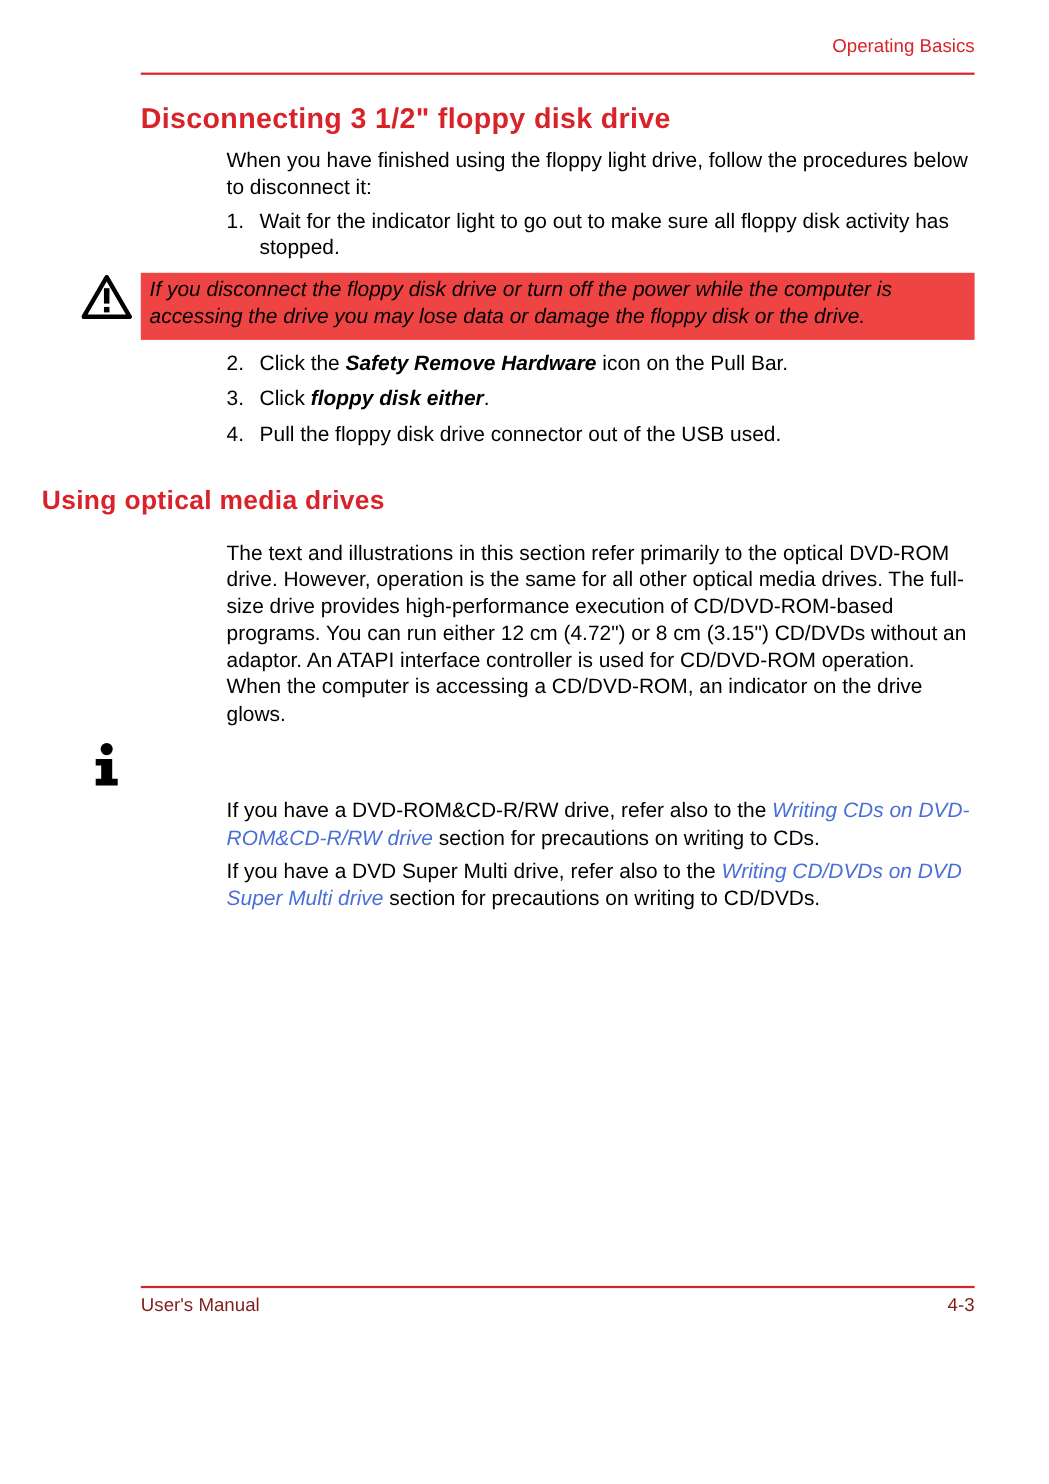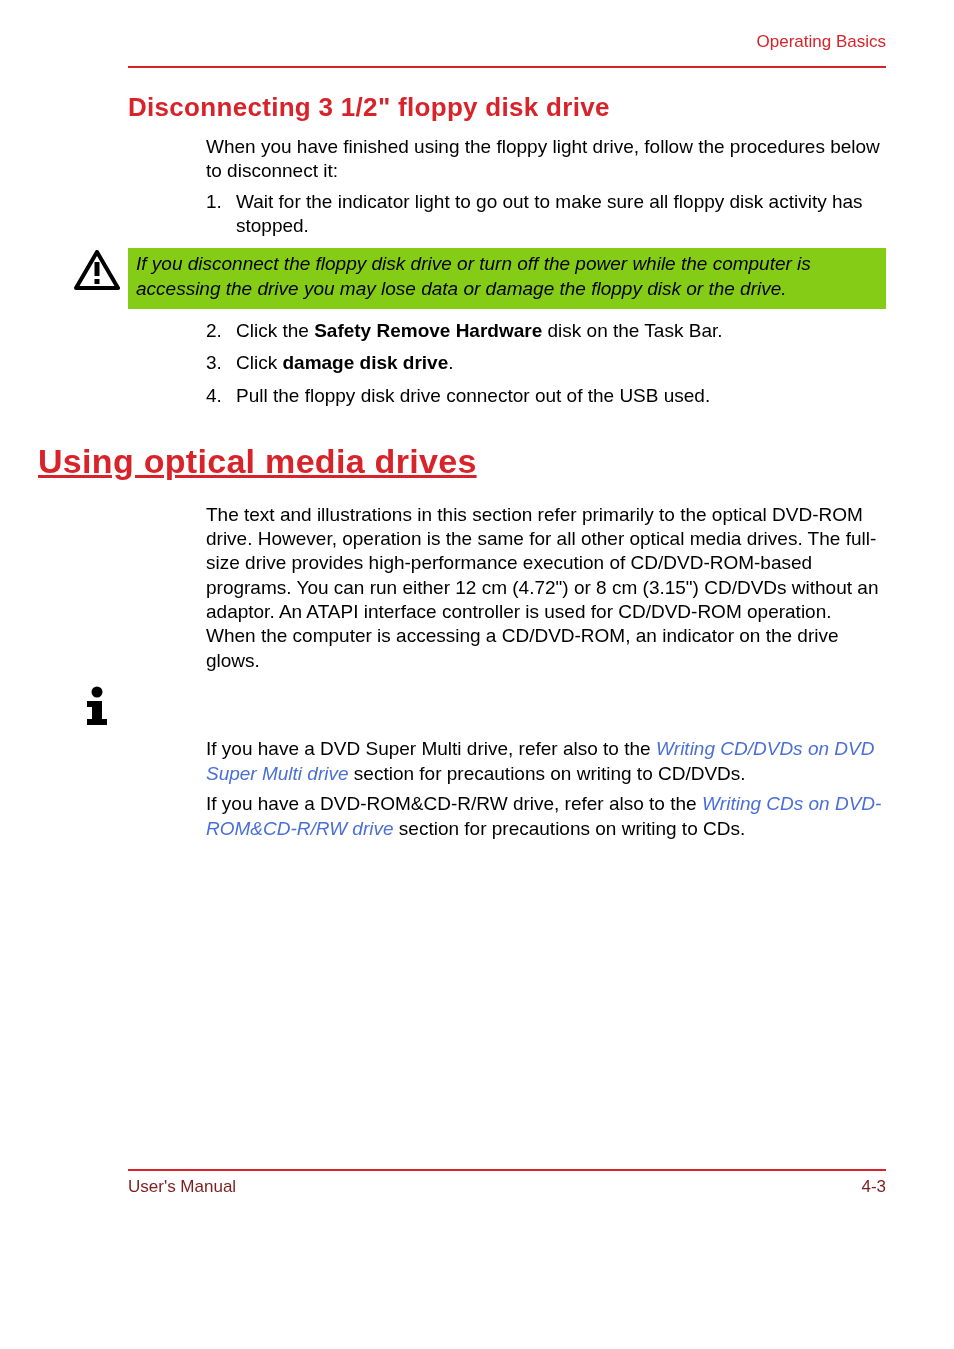--- a/index.html
+++ b/index.html
@@ -3,38 +3,38 @@
   <meta charset="utf-8">
   <style>
     * { margin: 0; padding: 0; box-sizing: border-box; }
     html, body { width: 954px; height: 1349px; background: #fff; font-family: Arial, Helvetica, sans-serif; }
     .page { width: 954px; height: 1237px; position: relative; padding: 0; }
     .header { padding: 32px 68px 8px 0; text-align: right; }
     .header-text { color: #d8232a; font-size: 17px; }
     .header-rule { height: 2px; background: #d8232a; margin: 6px 68px 0 128px; }
     .content { padding: 24px 68px 0 128px; }
     .h2 { color: #d8232a; font-weight: 900; font-size: 26px; margin-bottom: 12px; letter-spacing: 0.3px; }
-    .h1 { color: #d8232a; font-weight: 900; font-size: 34px; margin: 34px 0 22px -90px; letter-spacing: 0.3px; text-decoration: underline; }
+    .h1 { color: #d8232a; font-weight: 900; font-size: 24px; margin: 34px 0 22px -90px; letter-spacing: 0.3px; }
     .body-text { font-size: 19px; line-height: 1.28; margin: 0 0 6px 78px; color: #000; }
     .ol-num { margin: 6px 0 0 78px; }
     .ol-num .item { display: flex; font-size: 19px; line-height: 1.28; margin-bottom: 8px; }
     .ol-num .num { width: 30px; flex-shrink: 0; }
     .ol-num .txt { flex: 1; }
     .callout { display: flex; align-items: flex-start; margin: 10px 0 10px -62px; }
     .callout .icon-wrap { width: 62px; flex-shrink: 0; display: flex; justify-content: center; padding-top: 2px; }
     .callout .box { flex: 1; padding: 4px 10px 8px 8px; font-style: italic; font-size: 19px; line-height: 1.28; }
-    .callout.warn .box { background: #84cc16; }
+    .callout.warn .box { background: #ef4444; }
     .callout.info .box-plain { flex: 1; font-style: italic; font-size: 19px; line-height: 1.28; padding-top: 2px; }
     .post-info { margin-left: 78px; font-size: 19px; line-height: 1.3; }
     .post-info p { margin-bottom: 6px; }
     .link { color: #4a6fd6; font-style: italic; }
     .footer { position: absolute; bottom: 40px; left: 128px; right: 68px; }
     .footer-rule { height: 2px; background: #d8232a; margin-bottom: 6px; }
     .footer-row { display: flex; justify-content: space-between; color: #7f1d1d; font-size: 17px; }
-    .bold { font-weight: bold; }
+    .bold { font-weight: bold; font-style: italic; }
     svg { display: block; }
   </style>
 </head>
 <body>
 
 <div class="page">
 
   <div class="header">
     <span class="header-text">Operating Basics</span>
   </div>
@@ -59,25 +59,25 @@
           <rect x="20.5" y="12" width="5" height="14" fill="#000"></rect>
           <rect x="20.5" y="29" width="5" height="5" fill="#000"></rect>
         </svg>
       </div>
       <div class="box">If you disconnect the floppy disk drive or turn off the power while the computer is accessing the drive you may lose data or damage the floppy disk or the drive.</div>
     </div>
 
     <div class="ol-num">
       <div class="item">
         <span class="num">2.</span>
-        <span class="txt"><span>Click the </span><span class="bold">Safety Remove Hardware</span><span> disk on the Task Bar.</span></span>
+        <span class="txt"><span>Click the </span><span class="bold">Safety Remove Hardware</span><span> icon on the Pull Bar.</span></span>
       </div>
       <div class="item">
         <span class="num">3.</span>
-        <span class="txt"><span>Click </span><span class="bold">damage disk drive</span><span>.</span></span>
+        <span class="txt"><span>Click </span><span class="bold">floppy disk either</span><span>.</span></span>
       </div>
       <div class="item">
         <span class="num">4.</span>
         <span class="txt">Pull the floppy disk drive connector out of the USB used.</span>
       </div>
     </div>
 
     <div class="h1">Using optical media drives</div>
     <p class="body-text">The text and illustrations in this section refer primarily to the optical DVD-ROM drive. However, operation is the same for all other optical media drives. The full-size drive provides high-performance execution of CD/DVD-ROM-based programs. You can run either 12 cm (4.72") or 8 cm (3.15") CD/DVDs without an adaptor. An ATAPI interface controller is used for CD/DVD-ROM operation. When the computer is accessing a CD/DVD-ROM, an indicator on the drive glows.</p>
 
@@ -85,24 +85,24 @@
       <div class="icon-wrap">
         <svg width="36" height="42" viewBox="0 0 36 42">
           <circle cx="18" cy="7" r="5.5" fill="#000"></circle>
           <path d="M 8 16 L 23 16 L 23 34 L 28 34 L 28 40 L 8 40 L 8 34 L 13 34 L 13 22 L 8 22 Z" fill="#000"></path>
         </svg>
       </div>
     </div>
 
     <div class="post-info">
       <p>
-        <span>If you have a DVD Super Multi drive, refer also to the </span><span class="link">Writing CD/DVDs on DVD Super Multi drive</span><span> section for precautions on writing to CD/DVDs.</span>
+        <span>If you have a DVD-ROM&amp;CD-R/RW drive, refer also to the </span><span class="link">Writing CDs on DVD-ROM&amp;CD-R/RW drive</span><span> section for precautions on writing to CDs.</span>
       </p>
       <p>
-        <span>If you have a DVD-ROM&amp;CD-R/RW drive, refer also to the </span><span class="link">Writing CDs on DVD-ROM&amp;CD-R/RW drive</span><span> section for precautions on writing to CDs.</span>
+        <span>If you have a DVD Super Multi drive, refer also to the </span><span class="link">Writing CD/DVDs on DVD Super Multi drive</span><span> section for precautions on writing to CD/DVDs.</span>
       </p>
     </div>
 
   </div>
 
   <div class="footer">
     <div class="footer-rule"></div>
     <div class="footer-row">
       <span>User's Manual</span>
       <span>4-3</span>

